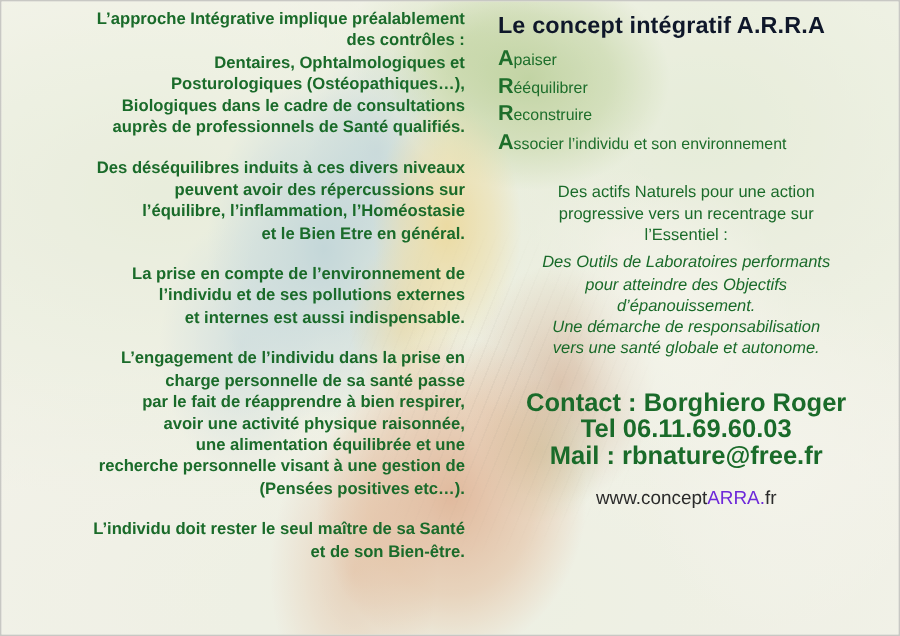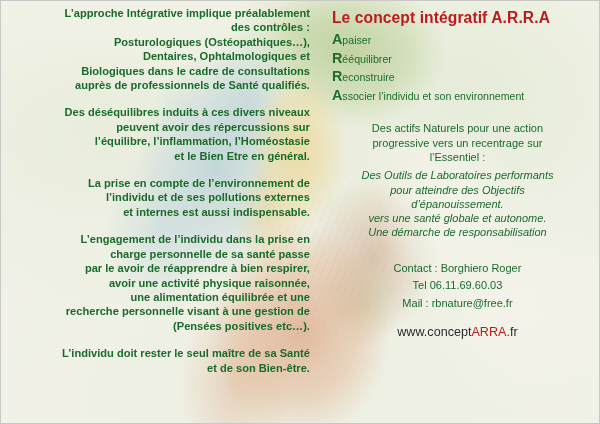--- a/index.html
+++ b/index.html
@@ -127,21 +127,21 @@
     font-size: 11.1px;
     font-weight: bold;
     line-height: 14.4px;
     margin: 0 0 13px 0;
   }
   .para:last-child { margin-bottom: 0; }
   .para .ln { display: block; white-space: nowrap; }
 
   
   .arra-title {
-    color: #b91c1c;
+    color: #0f172a;
     font-size: 15.6px;
     font-weight: bold;
     text-align: left;
     margin: 3px 0 4px 8px;
     letter-spacing: 0.1px;
     white-space: nowrap;
   }
 
   .arra-list {
     list-style: none;
@@ -166,34 +166,34 @@
     font-weight: normal;
     line-height: 14.3px;
     margin: 4px;
   }
   .right-para .ln { display: block; white-space: nowrap; }
   .right-para.italic .ln { font-style: italic; }
 
   .contact-block {
     margin-top: 20px;
     color: #1a6b2a;
-    font-size: 11px;
-    font-weight: normal;
+    font-size: 17px;
+    font-weight: bold;
     line-height: 17.4px;
   }
   .contact-block .ln { display: block; white-space: nowrap; }
 
   .company-block {
     margin-top: 11px;
     color: #2b2b2b;
     font-size: 12.6px;
     line-height: 18.6px;
   }
   .company-block .ln { display: block; white-space: nowrap; }
-  .company-block .accent { color: #b91c1c; }
+  .company-block .accent { color: #6d28d9; }
 </style>
 </head>
 <body>
 
 <div class="poster">
 
   <div class="bg-layer bg-base"></div>
   <div class="bg-layer bg-greenwash"></div>
   <div class="bg-layer bg-head"></div>
   <div class="bg-layer bg-blue"></div>
@@ -203,43 +203,43 @@
   <div class="bg-layer bg-stripes"></div>
   <div class="bg-layer bg-veil"></div>
 
   <div class="content">
 
     <div class="col-left">
 
       <p class="para">
         <span class="ln">L’approche  Intégrative  implique préalablement</span>
         <span class="ln">des contrôles :</span>
+        <span class="ln">Dentaires,  Ophtalmologiques et</span>
         <span class="ln">Posturologiques (Ostéopathiques…),</span>
-        <span class="ln">Dentaires,  Ophtalmologiques et</span>
         <span class="ln">Biologiques dans le cadre de consultations</span>
         <span class="ln">auprès de professionnels de Santé qualifiés.</span>
       </p>
 
       <p class="para">
         <span class="ln">Des  déséquilibres induits à ces divers niveaux</span>
         <span class="ln">peuvent  avoir  des répercussions sur</span>
         <span class="ln">l’équilibre, l’inflammation,  l’Homéostasie</span>
         <span class="ln">et le Bien Etre en général.</span>
       </p>
 
       <p class="para">
         <span class="ln">La prise en compte de l’environnement de</span>
         <span class="ln">l’individu et de ses pollutions externes</span>
         <span class="ln">et internes est aussi indispensable.</span>
       </p>
 
       <p class="para">
         <span class="ln">L’engagement de l’individu dans la prise en</span>
         <span class="ln">charge personnelle de sa santé passe</span>
-        <span class="ln">par le avoir de réapprendre à bien respirer,</span>
+        <span class="ln">par le fait de réapprendre à bien respirer,</span>
         <span class="ln">avoir une activité physique raisonnée,</span>
         <span class="ln">une alimentation équilibrée et une</span>
         <span class="ln">recherche personnelle visant à une gestion de</span>
         <span class="ln">(Pensées positives etc…).</span>
       </p>
 
       <p class="para">
         <span class="ln">L’individu doit rester le seul maître de sa Santé</span>
         <span class="ln">et de son Bien-être.</span>
       </p>
@@ -260,22 +260,22 @@
       <p class="right-para">
         <span class="ln">Des actifs Naturels pour une action</span>
         <span class="ln">progressive vers un recentrage sur</span>
         <span class="ln">l’Essentiel :</span>
       </p>
 
       <p class="right-para italic">
         <span class="ln">Des Outils de Laboratoires performants</span>
         <span class="ln">pour atteindre des Objectifs</span>
         <span class="ln">d’épanouissement.</span>
+        <span class="ln">Une démarche de responsabilisation</span>
         <span class="ln">vers une santé globale et autonome.</span>
-        <span class="ln">Une démarche de responsabilisation</span>
       </p>
 
       <div class="contact-block">
         <span class="ln">Contact : Borghiero Roger</span>
         <span class="ln">Tel 06.11.69.60.03</span>
         <span class="ln">Mail : rbnature@free.fr</span>
       </div>
 
       <div class="company-block">
         <span class="ln"><span>www.concept</span><span class="accent">ARRA</span><span class="accent">.</span><span>fr</span></span>

